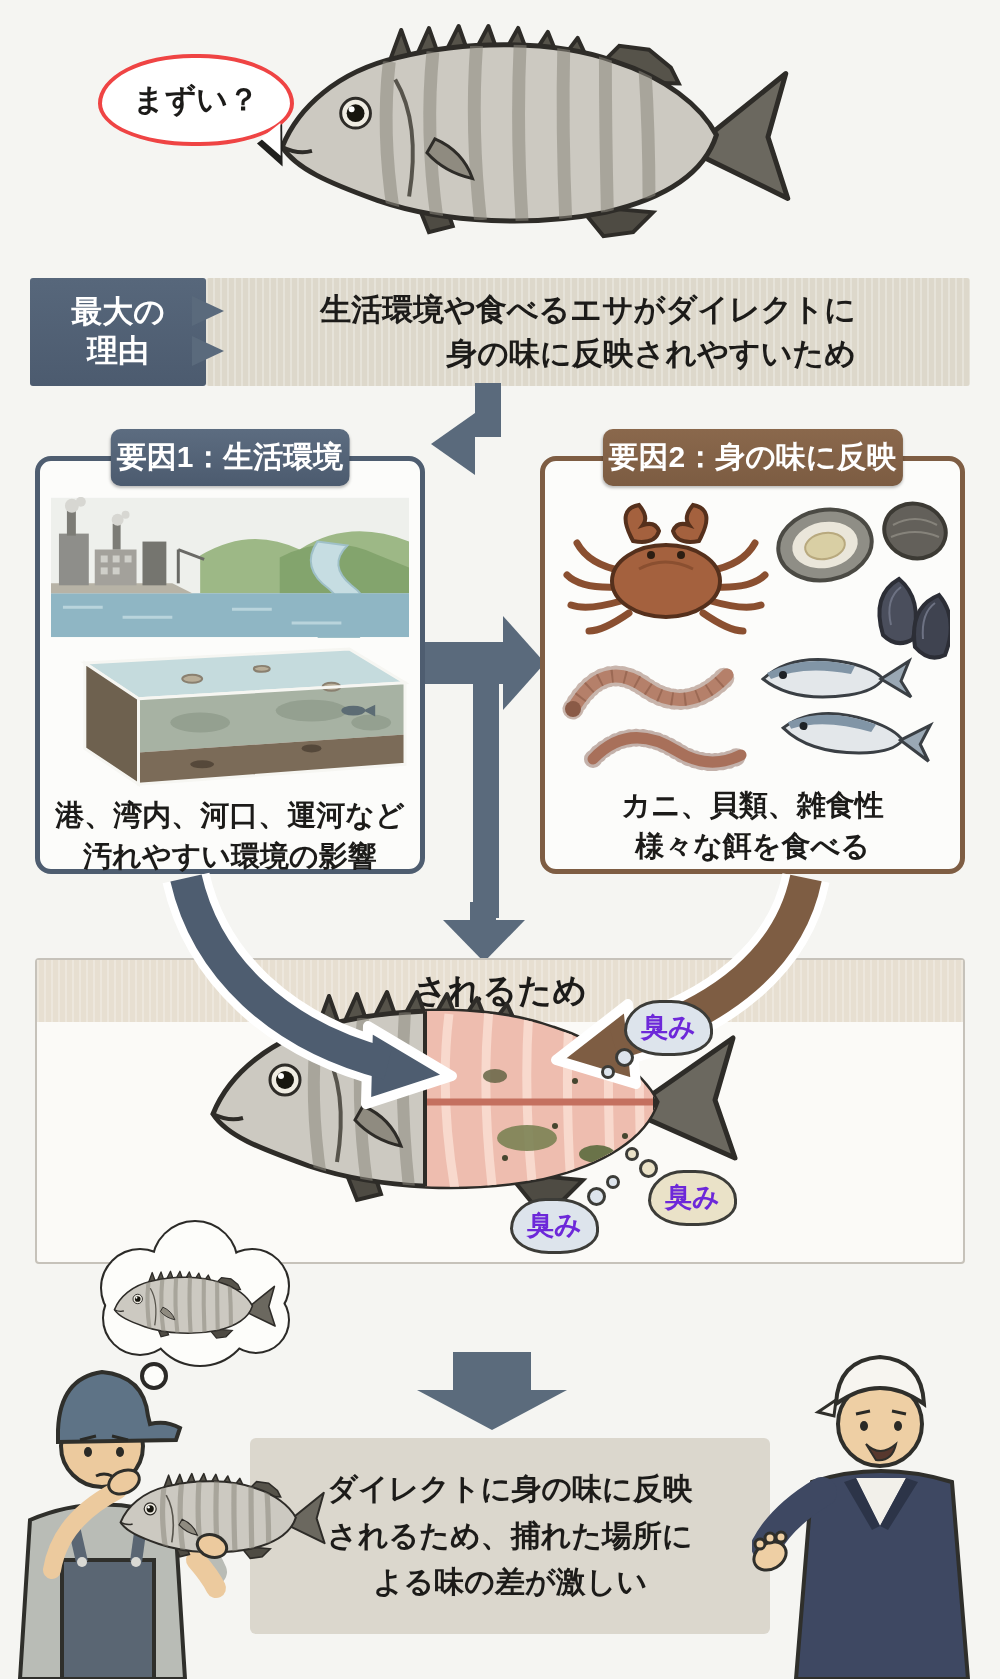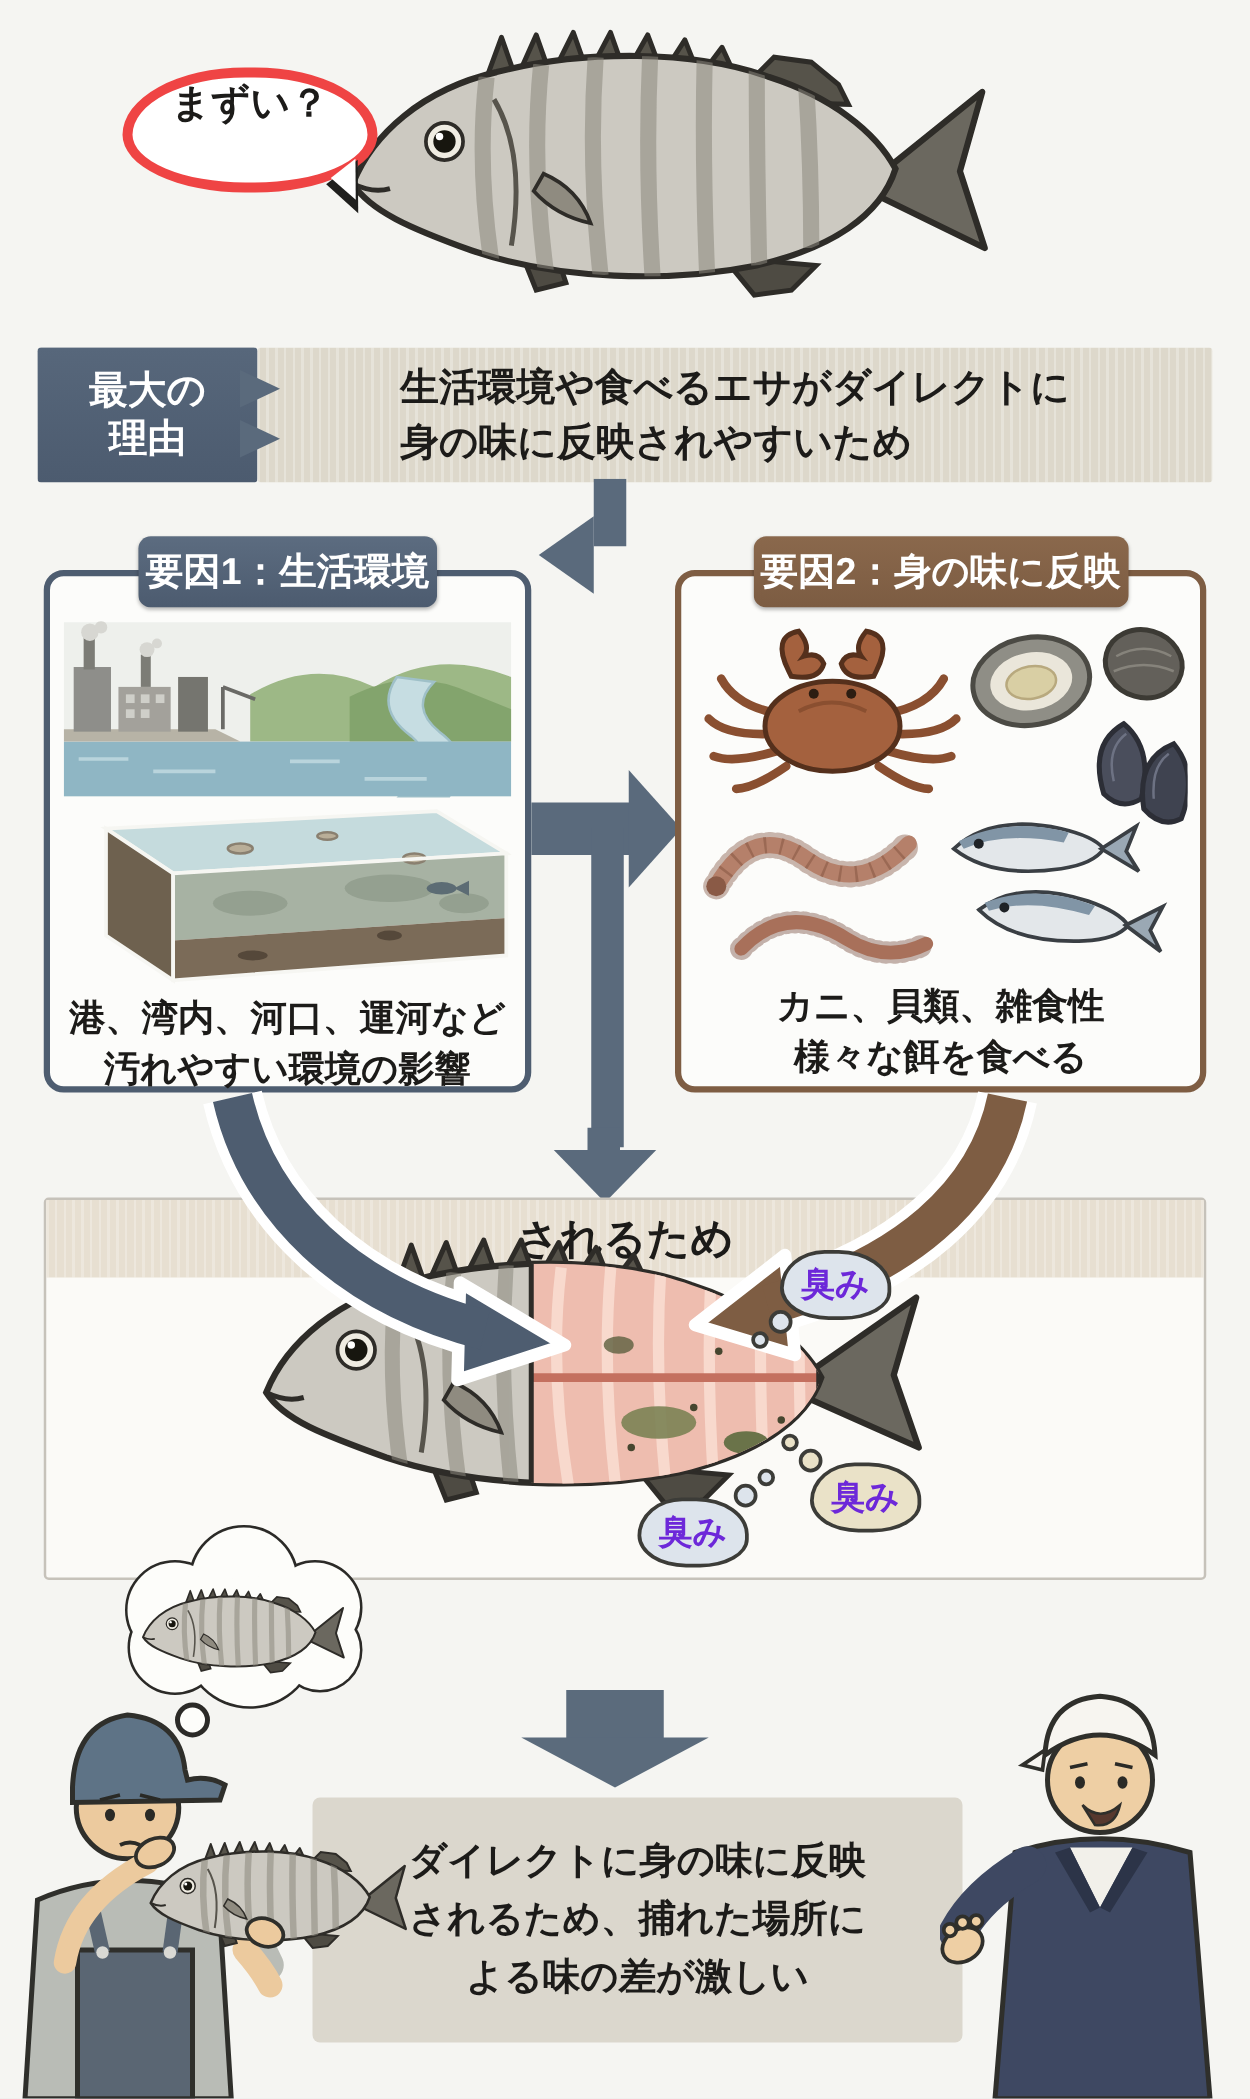--- a/index.html
+++ b/index.html
@@ -7,22 +7,22 @@
     position:relative;width:1000px;height:1679px;margin:0 auto;
     background:#f5f5f2;overflow:hidden;
     font-family:"Liberation Sans",sans-serif;color:#1c1b19;
   }
   .abs{position:absolute;}
   .pre{white-space:pre-line;}
 
   
   .speech-bubble{
     left:98px;top:54px;width:188px;height:84px;
-    background:#fff;border:8px solid #ef4444;border-radius:50% 50% 50% 50%/56% 56% 48% 48%;
-    display:flex;align-items:flex-start;justify-content:center;
+    background:#fff;border:4px solid #ef4444;border-radius:50% 50% 50% 50%/56% 56% 48% 48%;
+    display:flex;align-items:center;justify-content:center;
     font-size:31px;font-weight:800;z-index:3;
   }
   .speech-bubble::before{
     content:"";position:absolute;right:-6px;bottom:-22px;width:0;height:0;
     border-top:34px solid #1f1f1d;border-left:6px solid transparent;border-right:26px solid transparent;
     transform:rotate(-38deg);
   }
   .speech-bubble::after{
     content:"";position:absolute;right:-1px;bottom:-12px;width:0;height:0;
     border-top:26px solid #fff;border-left:5px solid transparent;border-right:20px solid transparent;
@@ -32,21 +32,21 @@
   
   .reason-row{left:30px;top:278px;width:940px;height:108px;display:flex;}
   .reason-label{
     width:176px;background:linear-gradient(180deg,#57677b,#44536801);
     background-color:#4c5b6f;color:#fff;font-size:31px;font-weight:800;line-height:1.25;
     display:flex;align-items:center;justify-content:center;text-align:center;border-radius:3px;
   }
   .reason-statement{
     flex:1;background-color:#ddd8cb;
     background-image:repeating-linear-gradient(90deg,rgba(255,255,255,.28) 0 2px,rgba(0,0,0,0) 2px 7px);
-    display:flex;align-items:center;justify-content:center;text-align:left;
+    display:flex;align-items:center;justify-content:center;text-align:right;
     font-size:31px;font-weight:800;line-height:1.42;border-radius:3px;
   }
   .reason-arrows{left:192px;top:296px;z-index:2;}
   .reason-arrows div{
     width:0;height:0;border-top:15px solid transparent;border-bottom:15px solid transparent;
     border-left:32px solid #5a6a7c;margin-bottom:10px;
   }
 
   
   .factor-card{

